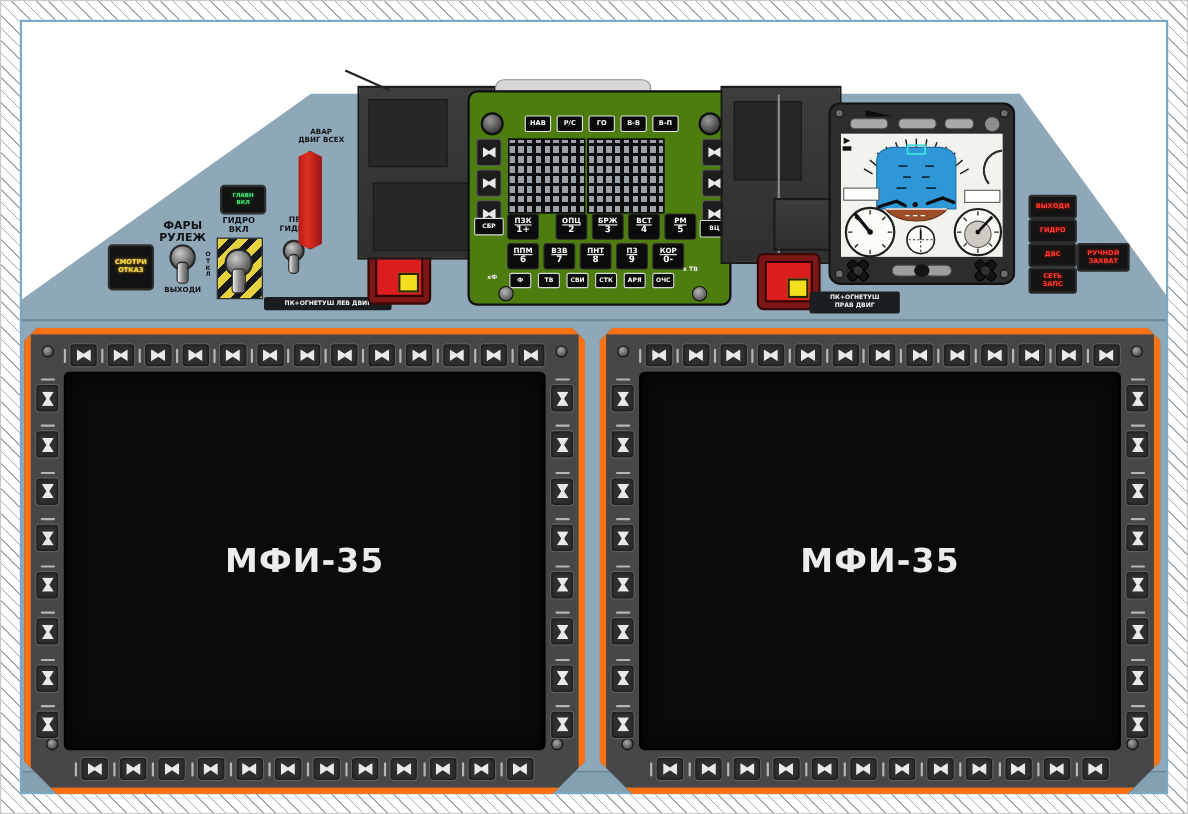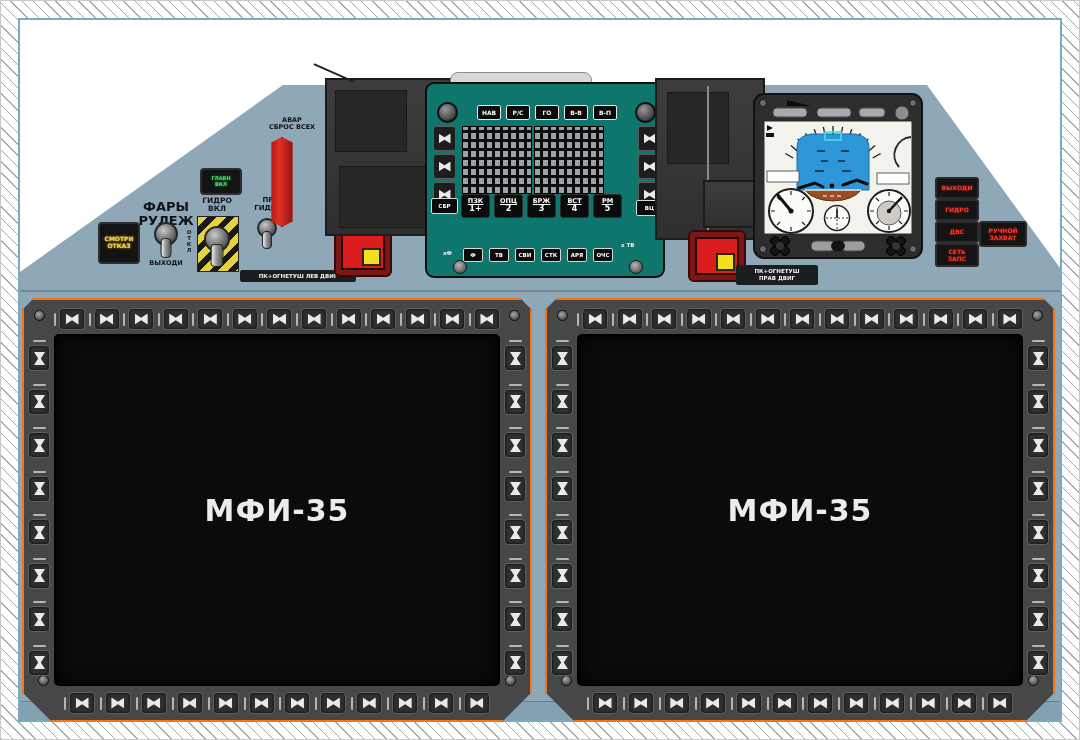--- a/index.html
+++ b/index.html
@@ -56,21 +56,21 @@
   .fire-red { position:relative; width:100%; height:100%; background:#dc1d1d; border:2px solid #2c0404; box-sizing:border-box; }
   .fire-yellow { position:absolute; right:2px; bottom:2px; width:19px; height:18px;
     background:#f4df1e; border:2px solid #2c2404; box-sizing:border-box; }
 
   
   .structure { background:linear-gradient(180deg,#3d3d3d,#2f2f2f); border:2px solid #1b1b1b; box-sizing:border-box; }
   .structure .inner { position:absolute; background:#272727; border:1px solid #1a1a1a; }
   .structure .hl { position:absolute; background:#8a8a8a; }
 
   
-  .console { background:#0f766e; border:2px solid #0e0e0e; border-radius:9px; box-sizing:border-box; }
+  .console { background:#4d7c0f; border:2px solid #0e0e0e; border-radius:9px; box-sizing:border-box; }
   .console-tab { background:#d7d7d5; border:1px solid #8c8c8c; border-radius:8px; }
   .knob { border-radius:50%; background:radial-gradient(circle at 38% 32%, #9a9a9a, #4d4d4d 60%, #1c1c1c);
     border:2px solid #101010; box-sizing:border-box; }
   .screwpost { border-radius:50%; background:radial-gradient(circle at 40% 35%, #b5b5b5, #5e5e5e 70%, #242424);
     border:1px solid #141414; box-sizing:border-box; }
   .mode-row { display:flex; gap:5px; justify-content:center; }
   .mode-btn { width:27px; height:13px; background:#0a0a0a; border:1px solid #e6e6e6; border-radius:2px;
     color:#fff; font-size:6px; font-weight:bold; display:flex; align-items:center; justify-content:center; }
   .matrix-half { background:#0c0c0c; border:1px solid #000;
     background-image:
@@ -82,21 +82,21 @@
   .key { background:#0b0b0b; border:1px solid #2e2e2e; border-radius:3px; color:#fff;
     display:flex; flex-direction:column; align-items:center; justify-content:center; line-height:1.05; }
   .key .kt { font-size:6.5px; font-weight:bold; text-decoration:underline; }
   .key .kn { font-size:8px; font-weight:bold; }
   .pill-key { background:#0a0a0a; border:1px solid #d8d8d8; border-radius:2px; color:#fff;
     font-size:5.5px; font-weight:bold; display:flex; align-items:center; justify-content:center; }
   .side-note { color:#f0f0f0; font-size:5.5px; font-weight:bold; }
   .key-row { display:flex; gap:4px; }
 
   
-  .mfd { background:#474747; border:2px solid #f97316; box-sizing:border-box;
+  .mfd { background:#474747; border:6px solid #f97316; box-sizing:border-box;
     clip-path:polygon(12px 0,calc(100% - 12px) 0,100% 12px,100% calc(100% - 30px),
                       calc(100% - 30px) 100%,30px 100%,0 calc(100% - 30px),0 12px); }
   .mfd-screen { position:absolute; left:30px; top:34px; right:30px; bottom:34px;
     background:#0b0b0b; border:2px solid #000; border-radius:5px;
     display:flex; align-items:center; justify-content:center;
     box-shadow: inset 0 0 18px #000; }
   .mfd-label { color:#ececea; font-size:30px; font-weight:bold; letter-spacing:1px; }
   .bz-row { position:absolute; display:flex; align-items:center; justify-content:space-between; }
   .bz-col { position:absolute; display:flex; flex-direction:column; align-items:center; justify-content:space-between; }
   .bz-cell { display:flex; align-items:center; gap:3px; }
@@ -126,21 +126,21 @@
   <div class="canvas">
 
     <div class="panel">
       <div class="panel-seam"></div>
       <div class="panel-bottom-strip"></div>
     </div>
 
     <div class="abs annun led-amber" style="left:78px; top:202px; width:38px; height:38px; font-size:6px;">СМОТРИ
 ОТКАЗ</div>
 
-    <div class="abs blk-label" style="left:118px; top:180px; width:56px; font-size:13px;">ФАРЫ
+    <div class="abs blk-label" style="left:118px; top:180px; width:56px; font-size:10px;">ФАРЫ
 РУЛЕЖ</div>
     <div class="abs toggle" style="left:134px; top:202px; width:24px; height:24px;">
       <div class="base"></div>
       <div class="lever" style="width:9px; height:18px; bottom:-12px;"></div>
     </div>
     <div class="abs blk-label vert-text" style="left:166px; top:200px; height:42px; font-size:5.5px;">ОТКЛ</div>
     <div class="abs blk-label" style="left:114px; top:240px; width:64px; font-size:6.5px;">ВЫХОДИ</div>
 
     <div class="abs annun led-green" style="left:180px; top:148px; width:38px; height:23px; font-size:5px;">ГЛАВН
 ВКЛ</div>
@@ -154,21 +154,21 @@
     </div>
 
     <div class="abs blk-label" style="left:228px; top:177px; width:40px; font-size:7px;">ПР
 ГИДРО</div>
     <div class="abs toggle" style="left:237px; top:198px; width:20px; height:20px;">
       <div class="base"></div>
       <div class="lever" style="width:8px; height:16px; bottom:-11px;"></div>
     </div>
 
     <div class="abs blk-label" style="left:236px; top:97px; width:72px; font-size:6.5px;">АВАР
-СБРОС ВСЕХ</div>
+ДВИГ ВСЕХ</div>
     <div class="abs avar-handle" style="left:248px; top:117px; width:26px; height:88px;">
       <div class="avar-arrow l"></div>
       <div class="avar-arrow r"></div>
     </div>
 
     <div class="abs tag-black" style="left:220px; top:250px; width:116px; height:12px; font-size:5.5px;">ПК+ОГНЕТУШ ЛЕВ ДВИГ</div>
 
     <div class="abs fire-frame" style="left:314px; top:205px; width:58px; height:52px;">
       <div class="fire-red">
         <div class="fire-yellow"></div>
@@ -218,38 +218,60 @@
         </div>
 
       <div class="abs pill-key" style="left:4px; top:114px; width:25px; height:14px;">СБР</div>
       <div class="abs pill-key" style="left:209px; top:116px; width:25px; height:14px;">ВЦ</div>
 
       <div class="abs key-row" style="left:34px; top:110px;">
         <div class="key" style="width:27px; height:22px;">
             <span class="kt">ПЗК</span>
             <span class="kn">1+</span>
           </div>
-        <div class="key" style="width:27px; height:22px;">
+        <div class="key" style="width:27px; height:22px;margin-left:11px;">
             <span class="kt">ОПЦ</span>
             <span class="kn">2</span>
           </div>
         <div class="key" style="width:27px; height:22px;">
             <span class="kt">БРЖ</span>
             <span class="kn">3</span>
           </div>
         <div class="key" style="width:27px; height:22px;">
             <span class="kt">ВСТ</span>
             <span class="kn">4</span>
           </div>
         <div class="key" style="width:27px; height:22px;">
             <span class="kt">РМ</span>
             <span class="kn">5</span>
           </div>
       </div>
 
+      <div class="abs key-row" style="left:34px; top:137px;">
+        <div class="key" style="width:27px; height:22px;">
+            <span class="kt">ППМ</span>
+            <span class="kn">6</span>
+          </div>
+        <div class="key" style="width:27px; height:22px;">
+            <span class="kt">ВЗВ</span>
+            <span class="kn">7</span>
+          </div>
+        <div class="key" style="width:27px; height:22px;">
+            <span class="kt">ПНТ</span>
+            <span class="kn">8</span>
+          </div>
+        <div class="key" style="width:27px; height:22px;">
+            <span class="kt">ПЗ</span>
+            <span class="kn">9</span>
+          </div>
+        <div class="key" style="width:27px; height:22px;">
+            <span class="kt">КОР</span>
+            <span class="kn">0-</span>
+          </div>
+      </div>
 
       <span class="abs side-note" style="left:16px; top:166px;">хФ</span>
       <div class="abs key-row" style="left:36px; top:164px; gap:6px;">
         <div class="pill-key" style="width:18px; height:12px;">Ф</div>
         <div class="pill-key" style="width:18px; height:12px;">ТВ</div>
         <div class="pill-key" style="width:18px; height:12px;">СВИ</div>
         <div class="pill-key" style="width:18px; height:12px;">СТК</div>
         <div class="pill-key" style="width:18px; height:12px;">АРЯ</div>
         <div class="pill-key" style="width:18px; height:12px;">ОЧС</div>
       </div>

